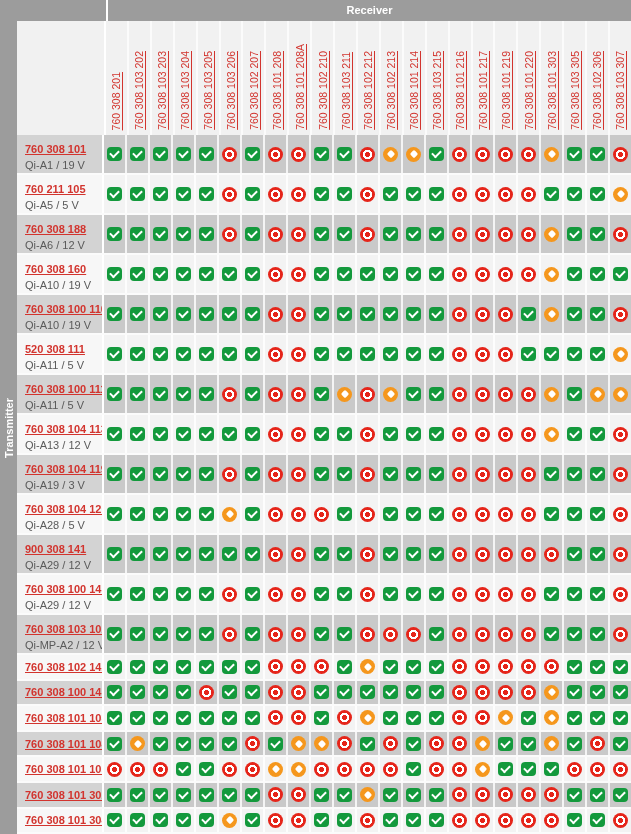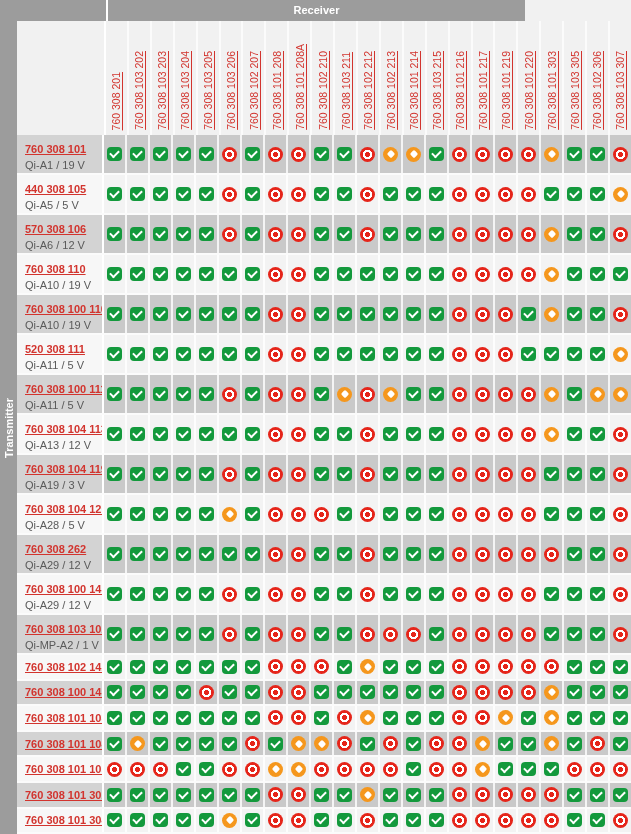--- a/index.html
+++ b/index.html
@@ -1,20 +1,20 @@
 <!DOCTYPE html>
 <html><head>
 <meta charset="utf-8">
 <style>
   html,body{margin:0;padding:0;background:#fff;}
   .app{position:relative;width:631px;height:834px;overflow:hidden;background:#f1f1f1;
        font-family:"Liberation Sans",sans-serif;}
 
   
-  .top-bar{position:absolute;left:0;top:0;width:525px;height:21px;background:#9c9c9c;}
+  .top-bar{position:absolute;left:0;top:0;width:631px;height:21px;background:#9c9c9c;}
   .top-bar .sep{position:absolute;left:106px;top:0;width:2px;height:21px;background:#fff;}
   .receiver-label{position:absolute;left:108px;right:0;top:0;height:21px;line-height:21px;
        text-align:center;color:#fff;font-size:11px;font-weight:700;}
 
   
   .sidebar{position:absolute;left:0;top:21px;width:17px;height:813px;background:#9c9c9c;
        display:flex;align-items:center;justify-content:center;}
   .transmitter-label{writing-mode:vertical-rl;transform:rotate(180deg);color:#fff;
        font-size:11px;font-weight:700;white-space:nowrap;}
 
@@ -218,21 +218,21 @@
             <span class="icon ic-ok"></span>
           </div>
           <div class="cell">
             <span class="icon ic-ok"></span>
           </div>
           <div class="cell">
             <span class="icon ic-no"></span>
           </div>
         </div>
         <div class="row row-tall row-light">
-          <div class="label-cell"><a class="row-link">440 308 105</a><div class="row-model">Qi-A5 / 5 V</div></div>
+          <div class="label-cell"><a class="row-link">760 211 105</a><div class="row-model">Qi-A5 / 5 V</div></div>
           <div class="cell">
             <span class="icon ic-ok"></span>
           </div>
           <div class="cell">
             <span class="icon ic-ok"></span>
           </div>
           <div class="cell">
             <span class="icon ic-ok"></span>
           </div>
           <div class="cell">
@@ -290,21 +290,21 @@
             <span class="icon ic-ok"></span>
           </div>
           <div class="cell">
             <span class="icon ic-ok"></span>
           </div>
           <div class="cell">
             <span class="icon ic-warn"></span>
           </div>
         </div>
         <div class="row row-tall row-dark">
-          <div class="label-cell"><a class="row-link">570 308 106</a><div class="row-model">Qi-A6 / 12 V</div></div>
+          <div class="label-cell"><a class="row-link">760 308 188</a><div class="row-model">Qi-A6 / 12 V</div></div>
           <div class="cell">
             <span class="icon ic-ok"></span>
           </div>
           <div class="cell">
             <span class="icon ic-ok"></span>
           </div>
           <div class="cell">
             <span class="icon ic-ok"></span>
           </div>
           <div class="cell">
@@ -362,21 +362,21 @@
             <span class="icon ic-ok"></span>
           </div>
           <div class="cell">
             <span class="icon ic-ok"></span>
           </div>
           <div class="cell">
             <span class="icon ic-no"></span>
           </div>
         </div>
         <div class="row row-tall row-light">
-          <div class="label-cell"><a class="row-link">760 308 110</a><div class="row-model">Qi-A10 / 19 V</div></div>
+          <div class="label-cell"><a class="row-link">760 308 160</a><div class="row-model">Qi-A10 / 19 V</div></div>
           <div class="cell">
             <span class="icon ic-ok"></span>
           </div>
           <div class="cell">
             <span class="icon ic-ok"></span>
           </div>
           <div class="cell">
             <span class="icon ic-ok"></span>
           </div>
           <div class="cell">
@@ -866,21 +866,21 @@
             <span class="icon ic-ok"></span>
           </div>
           <div class="cell">
             <span class="icon ic-ok"></span>
           </div>
           <div class="cell">
             <span class="icon ic-no"></span>
           </div>
         </div>
         <div class="row row-tall row-dark">
-          <div class="label-cell"><a class="row-link">760 308 262</a><div class="row-model">Qi-A29 / 12 V</div></div>
+          <div class="label-cell"><a class="row-link">900 308 141</a><div class="row-model">Qi-A29 / 12 V</div></div>
           <div class="cell">
             <span class="icon ic-ok"></span>
           </div>
           <div class="cell">
             <span class="icon ic-ok"></span>
           </div>
           <div class="cell">
             <span class="icon ic-ok"></span>
           </div>
           <div class="cell">
@@ -1010,21 +1010,21 @@
             <span class="icon ic-ok"></span>
           </div>
           <div class="cell">
             <span class="icon ic-ok"></span>
           </div>
           <div class="cell">
             <span class="icon ic-no"></span>
           </div>
         </div>
         <div class="row row-tall row-dark">
-          <div class="label-cell"><a class="row-link">760 308 103 102</a><div class="row-model">Qi-MP-A2 / 1 V</div></div>
+          <div class="label-cell"><a class="row-link">760 308 103 102</a><div class="row-model">Qi-MP-A2 / 12 V</div></div>
           <div class="cell">
             <span class="icon ic-ok"></span>
           </div>
           <div class="cell">
             <span class="icon ic-ok"></span>
           </div>
           <div class="cell">
             <span class="icon ic-ok"></span>
           </div>
           <div class="cell">

